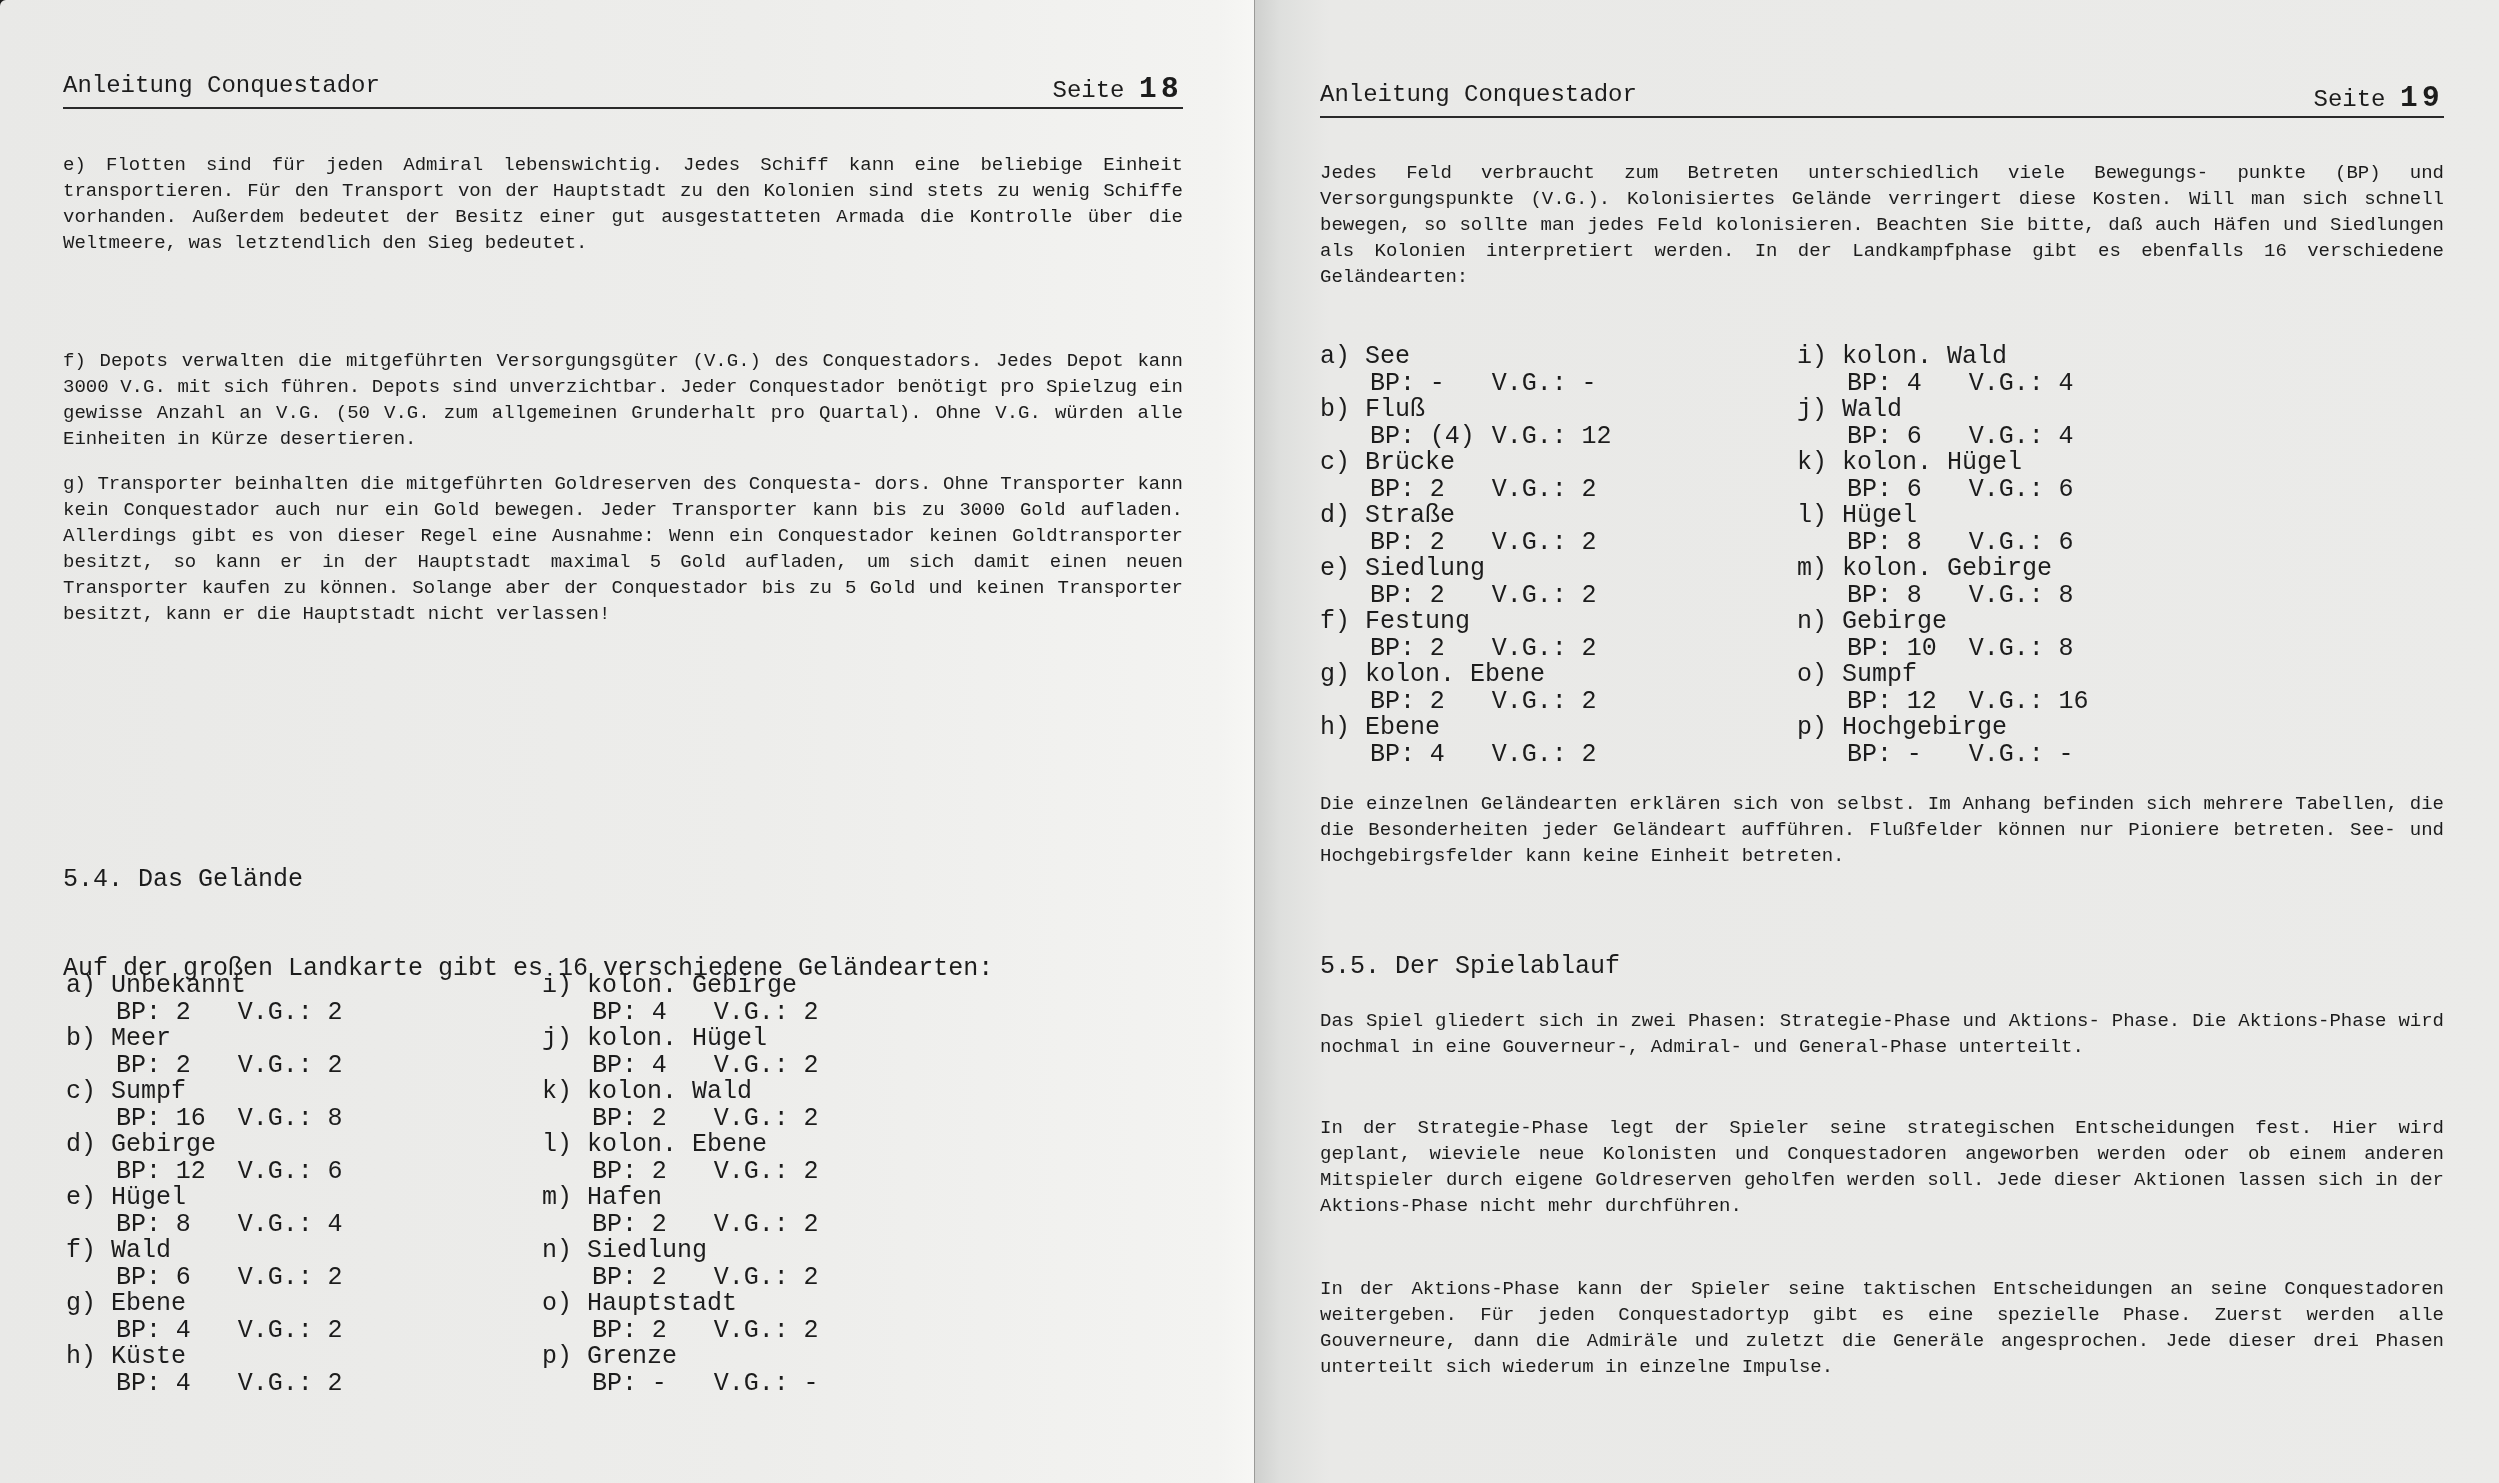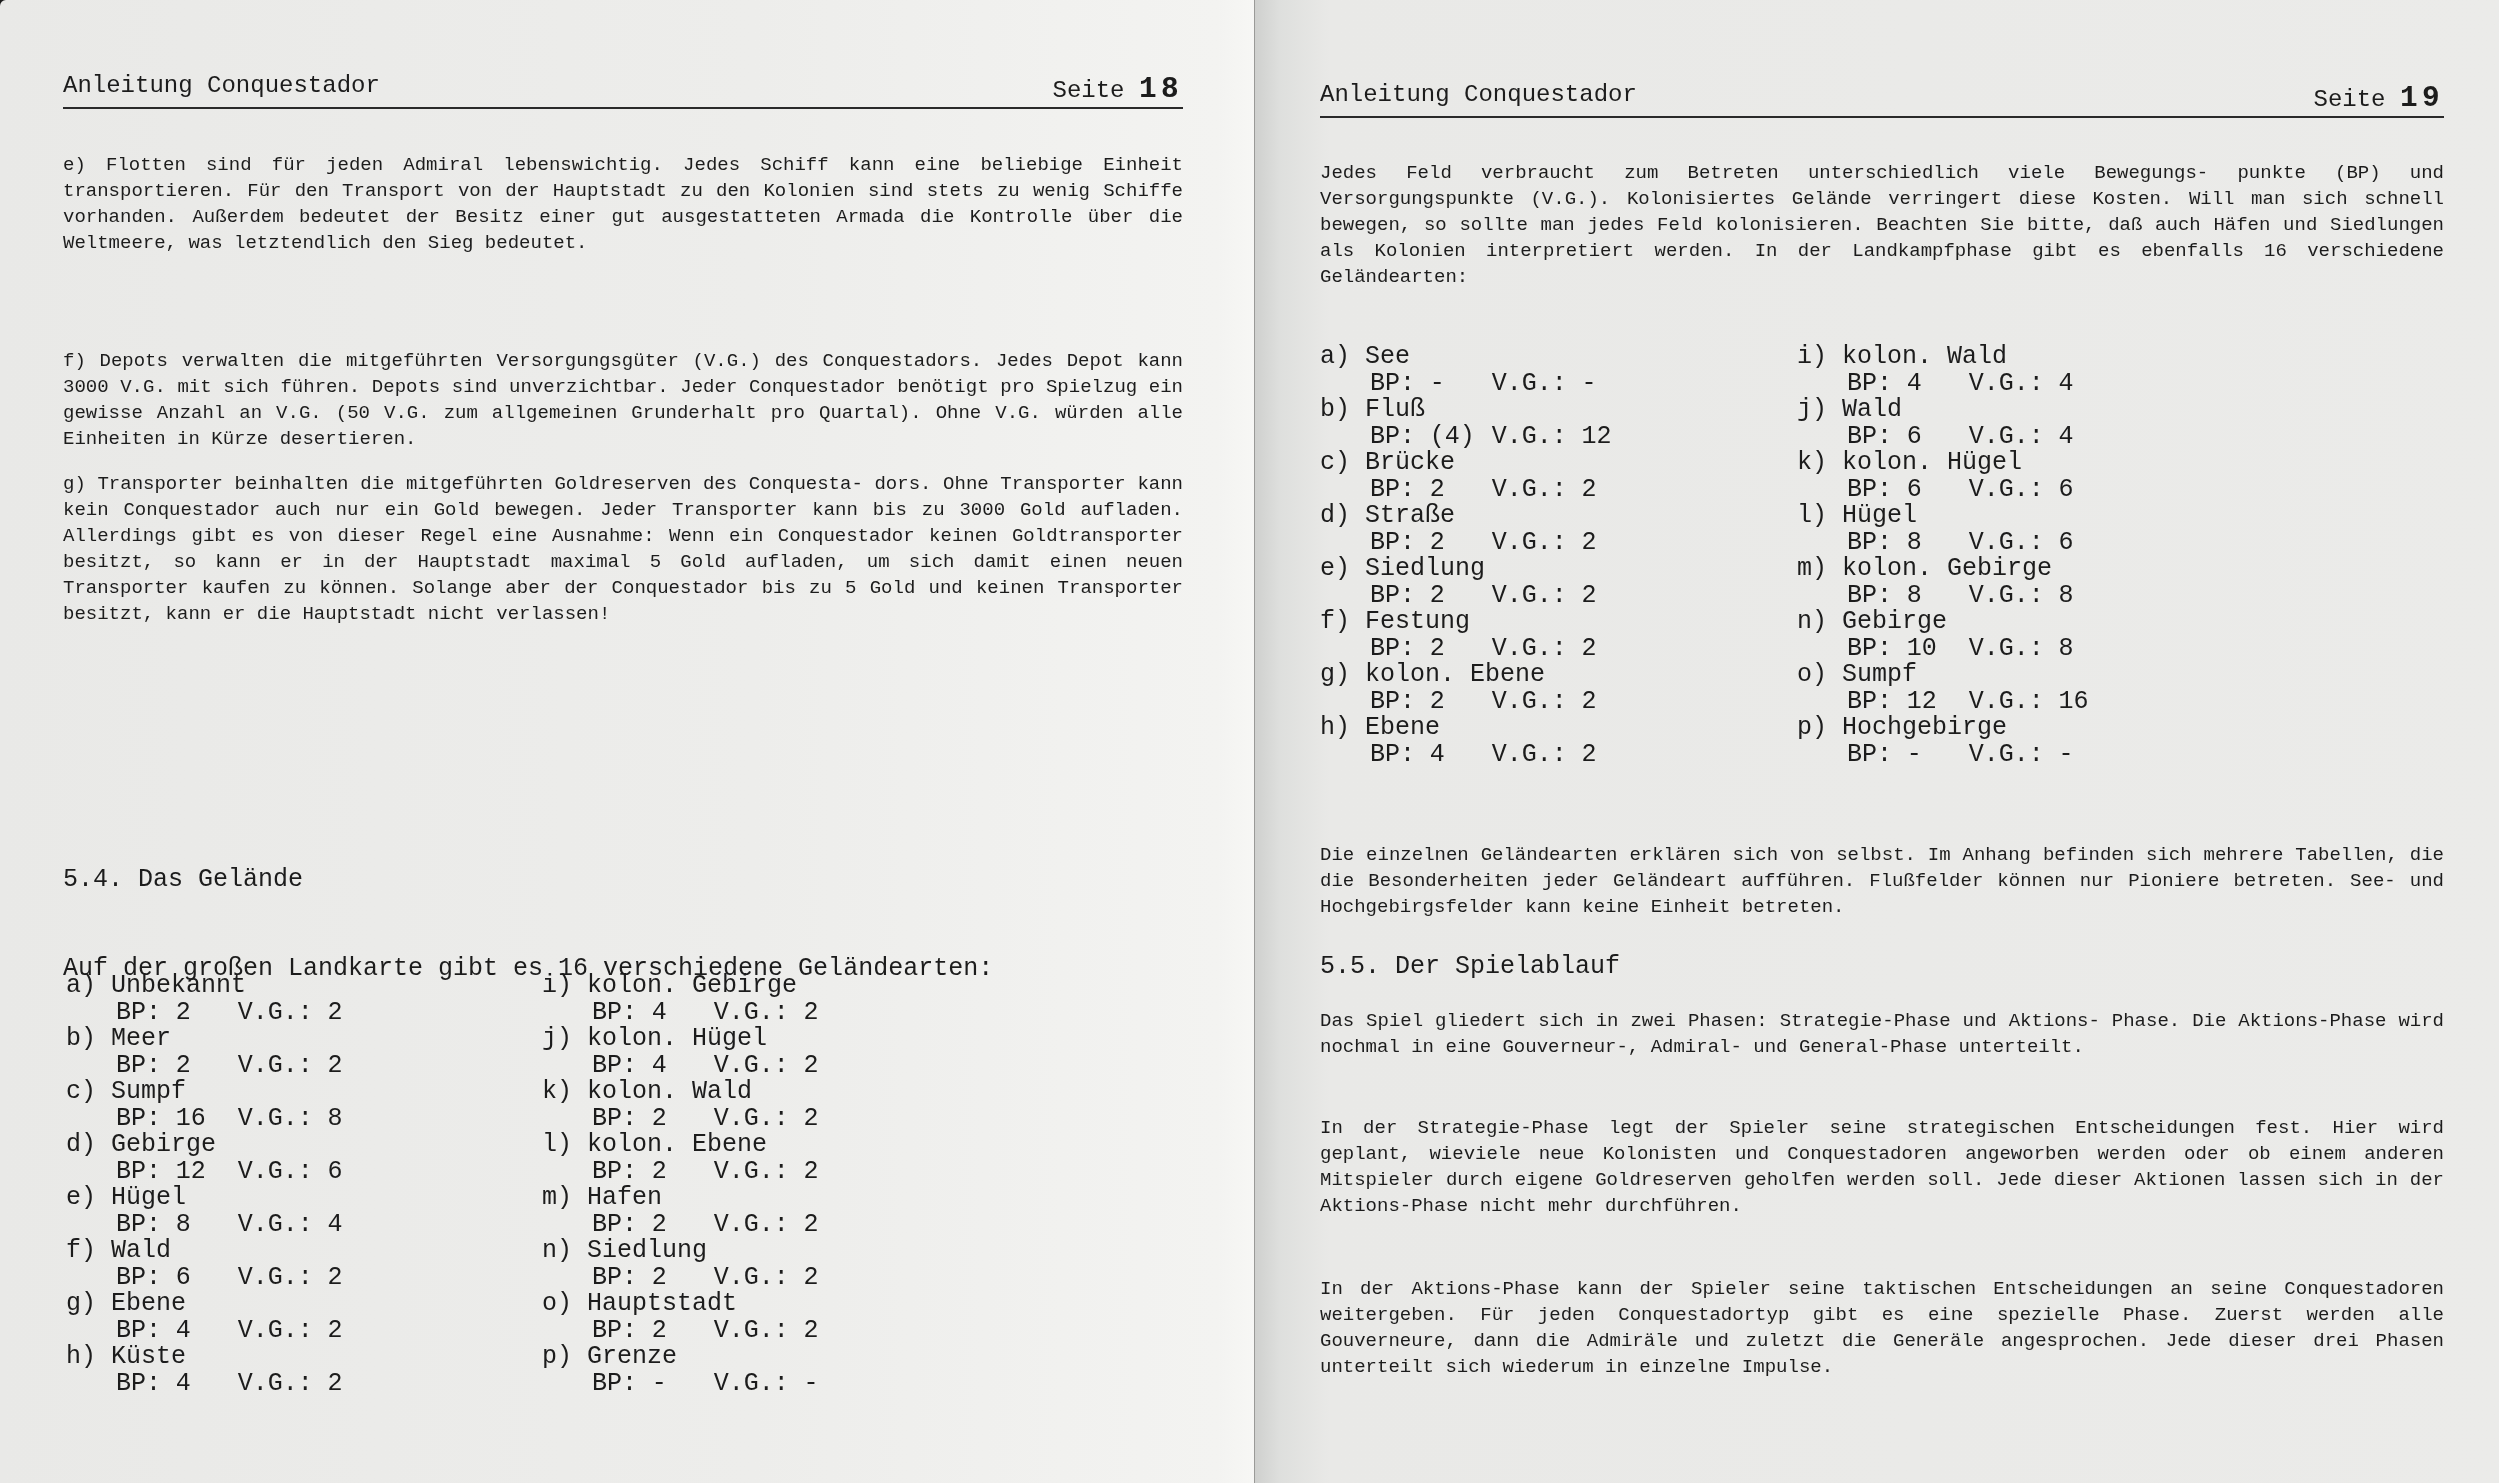--- a/index.html
+++ b/index.html
@@ -78,21 +78,21 @@
     <span class="pageno"><span>Seite</span> <span class="num">19</span></span>
   </div>
 
   <div class="block" style="left:65px; top:160px; width:1124px;">
     <p class="para">Jedes Feld verbraucht zum Betreten unterschiedlich viele Bewegungs- punkte (BP) und Versorgungspunkte (V.G.). Kolonisiertes Gelände verringert diese Kosten. Will man sich schnell bewegen, so sollte man jedes Feld kolonisieren. Beachten Sie bitte, daß auch Häfen und Siedlungen als Kolonien interpretiert werden. In der Landkampfphase gibt es ebenfalls 16 verschiedene Geländearten:</p>
   </div>
 
   <div class="terrain-col" id="right-col-1" style="left:65px; top:344px;"><div class="terrain-item"><span class="name"><span>a)</span> <span>See</span></span><span class="stats"><span>BP:</span><span style="display: inline-block; width: 62px; padding-left: 14.7px;">-</span><span>V.G.:</span><span style="padding-left: 14.7px;">-</span></span></div><div class="terrain-item"><span class="name"><span>b)</span> <span>Fluß</span></span><span class="stats"><span>BP:</span><span style="display: inline-block; width: 62px; padding-left: 14.7px;">(4)</span><span>V.G.:</span><span style="padding-left: 14.7px;">12</span></span></div><div class="terrain-item"><span class="name"><span>c)</span> <span>Brücke</span></span><span class="stats"><span>BP:</span><span style="display: inline-block; width: 62px; padding-left: 14.7px;">2</span><span>V.G.:</span><span style="padding-left: 14.7px;">2</span></span></div><div class="terrain-item"><span class="name"><span>d)</span> <span>Straße</span></span><span class="stats"><span>BP:</span><span style="display: inline-block; width: 62px; padding-left: 14.7px;">2</span><span>V.G.:</span><span style="padding-left: 14.7px;">2</span></span></div><div class="terrain-item"><span class="name"><span>e)</span> <span>Siedlung</span></span><span class="stats"><span>BP:</span><span style="display: inline-block; width: 62px; padding-left: 14.7px;">2</span><span>V.G.:</span><span style="padding-left: 14.7px;">2</span></span></div><div class="terrain-item"><span class="name"><span>f)</span> <span>Festung</span></span><span class="stats"><span>BP:</span><span style="display: inline-block; width: 62px; padding-left: 14.7px;">2</span><span>V.G.:</span><span style="padding-left: 14.7px;">2</span></span></div><div class="terrain-item"><span class="name"><span>g)</span> <span>kolon. Ebene</span></span><span class="stats"><span>BP:</span><span style="display: inline-block; width: 62px; padding-left: 14.7px;">2</span><span>V.G.:</span><span style="padding-left: 14.7px;">2</span></span></div><div class="terrain-item"><span class="name"><span>h)</span> <span>Ebene</span></span><span class="stats"><span>BP:</span><span style="display: inline-block; width: 62px; padding-left: 14.7px;">4</span><span>V.G.:</span><span style="padding-left: 14.7px;">2</span></span></div></div>
   <div class="terrain-col" id="right-col-2" style="left:542px; top:344px;"><div class="terrain-item"><span class="name"><span>i)</span> <span>kolon. Wald</span></span><span class="stats"><span>BP:</span><span style="display: inline-block; width: 62px; padding-left: 14.7px;">4</span><span>V.G.:</span><span style="padding-left: 14.7px;">4</span></span></div><div class="terrain-item"><span class="name"><span>j)</span> <span>Wald</span></span><span class="stats"><span>BP:</span><span style="display: inline-block; width: 62px; padding-left: 14.7px;">6</span><span>V.G.:</span><span style="padding-left: 14.7px;">4</span></span></div><div class="terrain-item"><span class="name"><span>k)</span> <span>kolon. Hügel</span></span><span class="stats"><span>BP:</span><span style="display: inline-block; width: 62px; padding-left: 14.7px;">6</span><span>V.G.:</span><span style="padding-left: 14.7px;">6</span></span></div><div class="terrain-item"><span class="name"><span>l)</span> <span>Hügel</span></span><span class="stats"><span>BP:</span><span style="display: inline-block; width: 62px; padding-left: 14.7px;">8</span><span>V.G.:</span><span style="padding-left: 14.7px;">6</span></span></div><div class="terrain-item"><span class="name"><span>m)</span> <span>kolon. Gebirge</span></span><span class="stats"><span>BP:</span><span style="display: inline-block; width: 62px; padding-left: 14.7px;">8</span><span>V.G.:</span><span style="padding-left: 14.7px;">8</span></span></div><div class="terrain-item"><span class="name"><span>n)</span> <span>Gebirge</span></span><span class="stats"><span>BP:</span><span style="display: inline-block; width: 62px; padding-left: 14.7px;">10</span><span>V.G.:</span><span style="padding-left: 14.7px;">8</span></span></div><div class="terrain-item"><span class="name"><span>o)</span> <span>Sumpf</span></span><span class="stats"><span>BP:</span><span style="display: inline-block; width: 62px; padding-left: 14.7px;">12</span><span>V.G.:</span><span style="padding-left: 14.7px;">16</span></span></div><div class="terrain-item"><span class="name"><span>p)</span> <span>Hochgebirge</span></span><span class="stats"><span>BP:</span><span style="display: inline-block; width: 62px; padding-left: 14.7px;">-</span><span>V.G.:</span><span style="padding-left: 14.7px;">-</span></span></div></div>
 
-  <div class="block" style="left:65px; top:842px; width:1124px;">
+  <div class="block" style="left:65px; top:791px; width:1124px;">
     <p class="para">Die einzelnen Geländearten erklären sich von selbst. Im Anhang befinden sich mehrere Tabellen, die die Besonderheiten jeder Geländeart aufführen. Flußfelder können nur Pioniere betreten. See- und Hochgebirgsfelder kann keine Einheit betreten.</p>
   </div>
 
   <div class="block sec-title" style="left:65px; top:954px;">5.5. Der Spielablauf</div>
 
   <div class="block" style="left:65px; top:1115px; width:1124px;">
     <p class="para">In der Strategie-Phase legt der Spieler seine strategischen Entscheidungen fest. Hier wird geplant, wieviele neue Kolonisten und Conquestadoren angeworben werden oder ob einem anderen Mitspieler durch eigene Goldreserven geholfen werden soll. Jede dieser Aktionen lassen sich in der Aktions-Phase nicht mehr durchführen.</p>
   </div>
   <div class="block" style="left:65px; top:1008px; width:1124px;">
     <p class="para">Das Spiel gliedert sich in zwei Phasen: Strategie-Phase und Aktions- Phase. Die Aktions-Phase wird nochmal in eine Gouverneur-, Admiral- und General-Phase unterteilt.</p>

